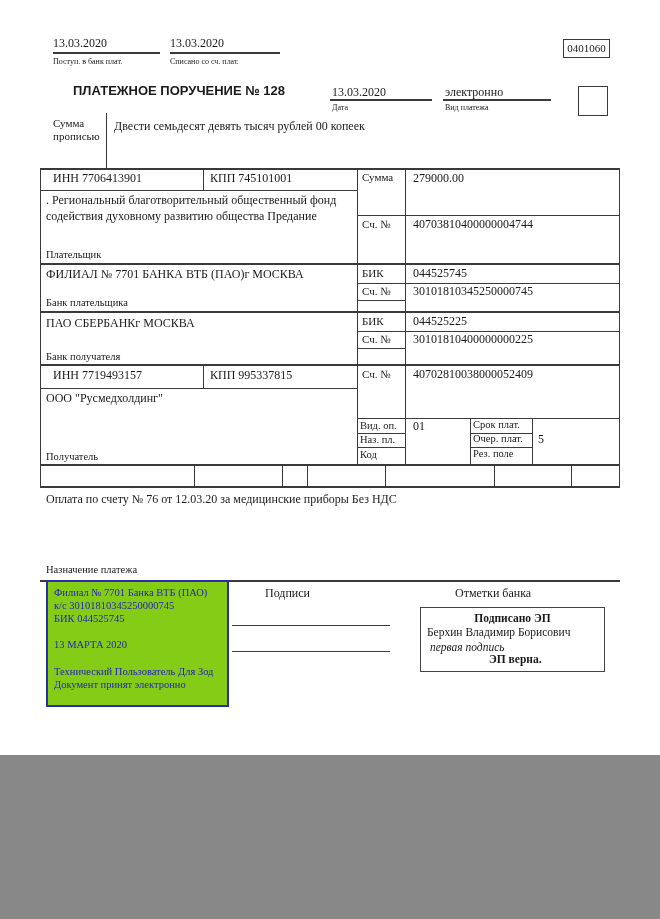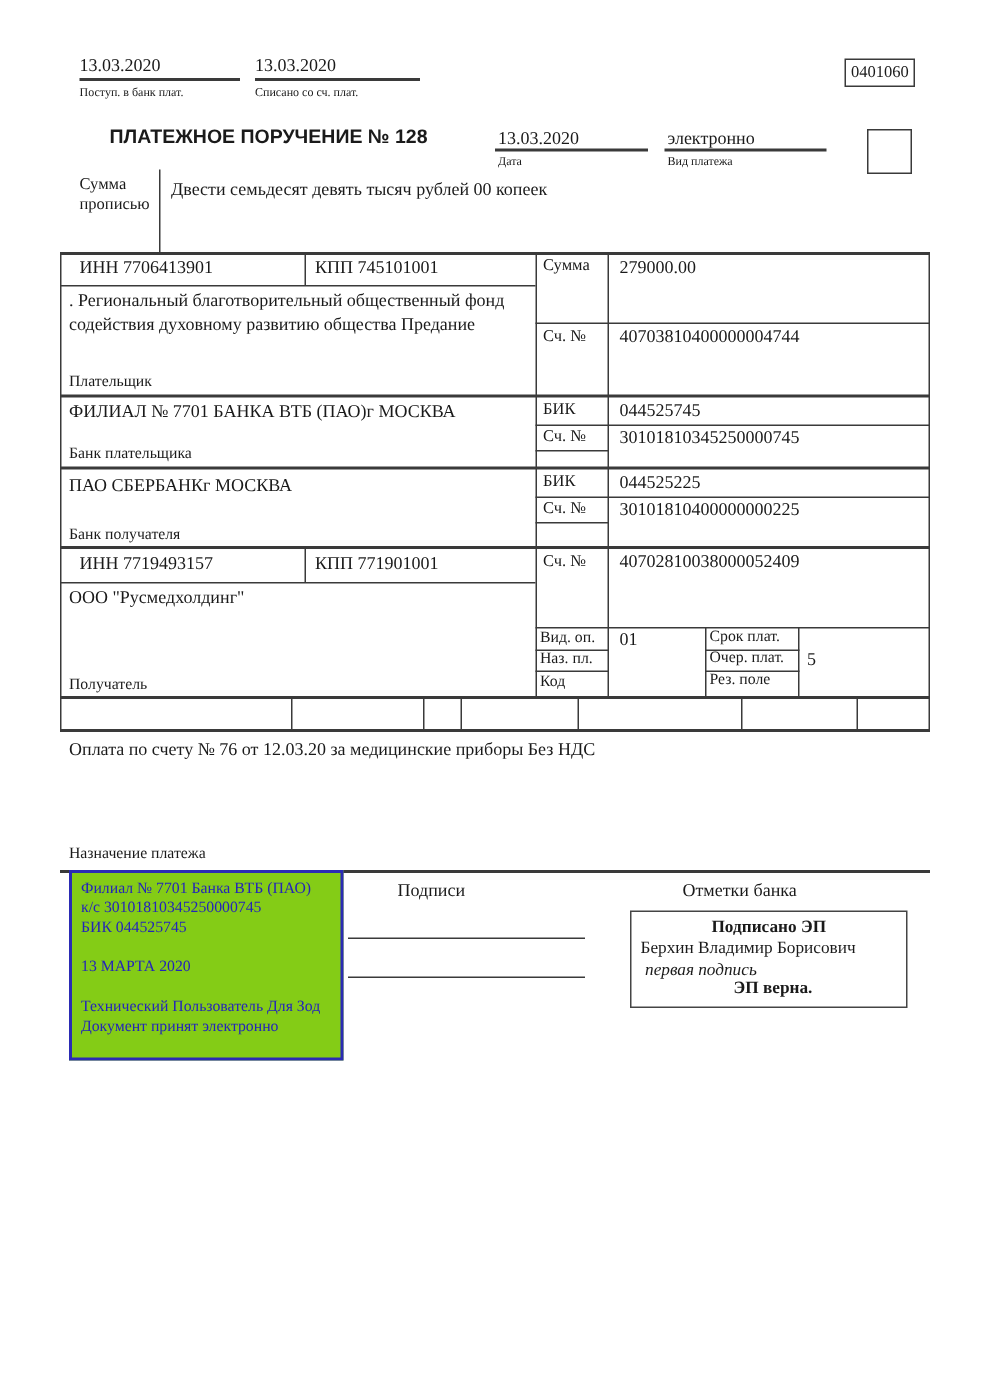--- a/index.html
+++ b/index.html
@@ -1,16 +1,16 @@
 <!DOCTYPE html>
 <html><head>
 <meta charset="utf-8">
 <style>
   html,body{margin:0;padding:0;background:#888;}
-  #page{position:relative;width:660px;height:919px;background:#fff;overflow:hidden;
+  #page{position:relative;width:660px;height:755px;background:#fff;overflow:hidden;
         font-family:"Liberation Serif",serif;color:#1a1a1a;}
   .abs{position:absolute;}
   .ln{position:absolute;background:#3a3a3a;}
   .t12{font-size:12px;line-height:1.2;white-space:nowrap;}
   .t11{font-size:11px;line-height:1.2;white-space:nowrap;}
   .t10{font-size:10.5px;line-height:1.2;white-space:nowrap;}
   .t8{font-size:8px;line-height:1.2;white-space:nowrap;}
   .wrap{white-space:normal;}
   .title{font-family:"Liberation Sans",sans-serif;font-weight:bold;font-size:13px;white-space:nowrap;padding-left:20px;}
   .boxed{position:absolute;border:1.5px solid #3a3a3a;box-sizing:border-box;}
@@ -108,21 +108,21 @@
   <div class="abs t10" style="left:46px;top:297px;">Банк плательщика</div>
 
   <div class="abs t12" style="left:46px;top:316px;">ПАО СБЕРБАНКг МОСКВА</div>
   <div class="abs t11" style="left:362px;top:315px;">БИК</div>
   <div class="abs t12" style="left:413px;top:314px;">044525225</div>
   <div class="abs t11" style="left:362px;top:333px;">Сч. №</div>
   <div class="abs t12" style="left:413px;top:332px;">30101810400000000225</div>
   <div class="abs t10" style="left:46px;top:351px;">Банк получателя</div>
 
   <div class="abs t12" style="left:53px;top:368px;">ИНН 7719493157</div>
-  <div class="abs t12" style="left:210px;top:368px;">КПП 771901001</div>
+  <div class="abs t12" style="left:210px;top:368px;">КПП 995337815</div>
   <div class="abs t11" style="left:362px;top:368px;">Сч. №</div>
   <div class="abs t12" style="left:413px;top:367px;">40702810038000052409</div>
   <div class="abs t12" style="left:46px;top:391px;">ООО "Русмедхолдинг"</div>
 
   <div class="abs t10" style="left:360px;top:420px;">Вид. оп.</div>
   <div class="abs t12" style="left:413px;top:419px;">01</div>
   <div class="abs t10" style="left:473px;top:419px;">Срок плат.</div>
   <div class="abs t12" style="left:538px;top:419px;"></div>
 
   <div class="abs t10" style="left:360px;top:434px;">Наз. пл.</div>

